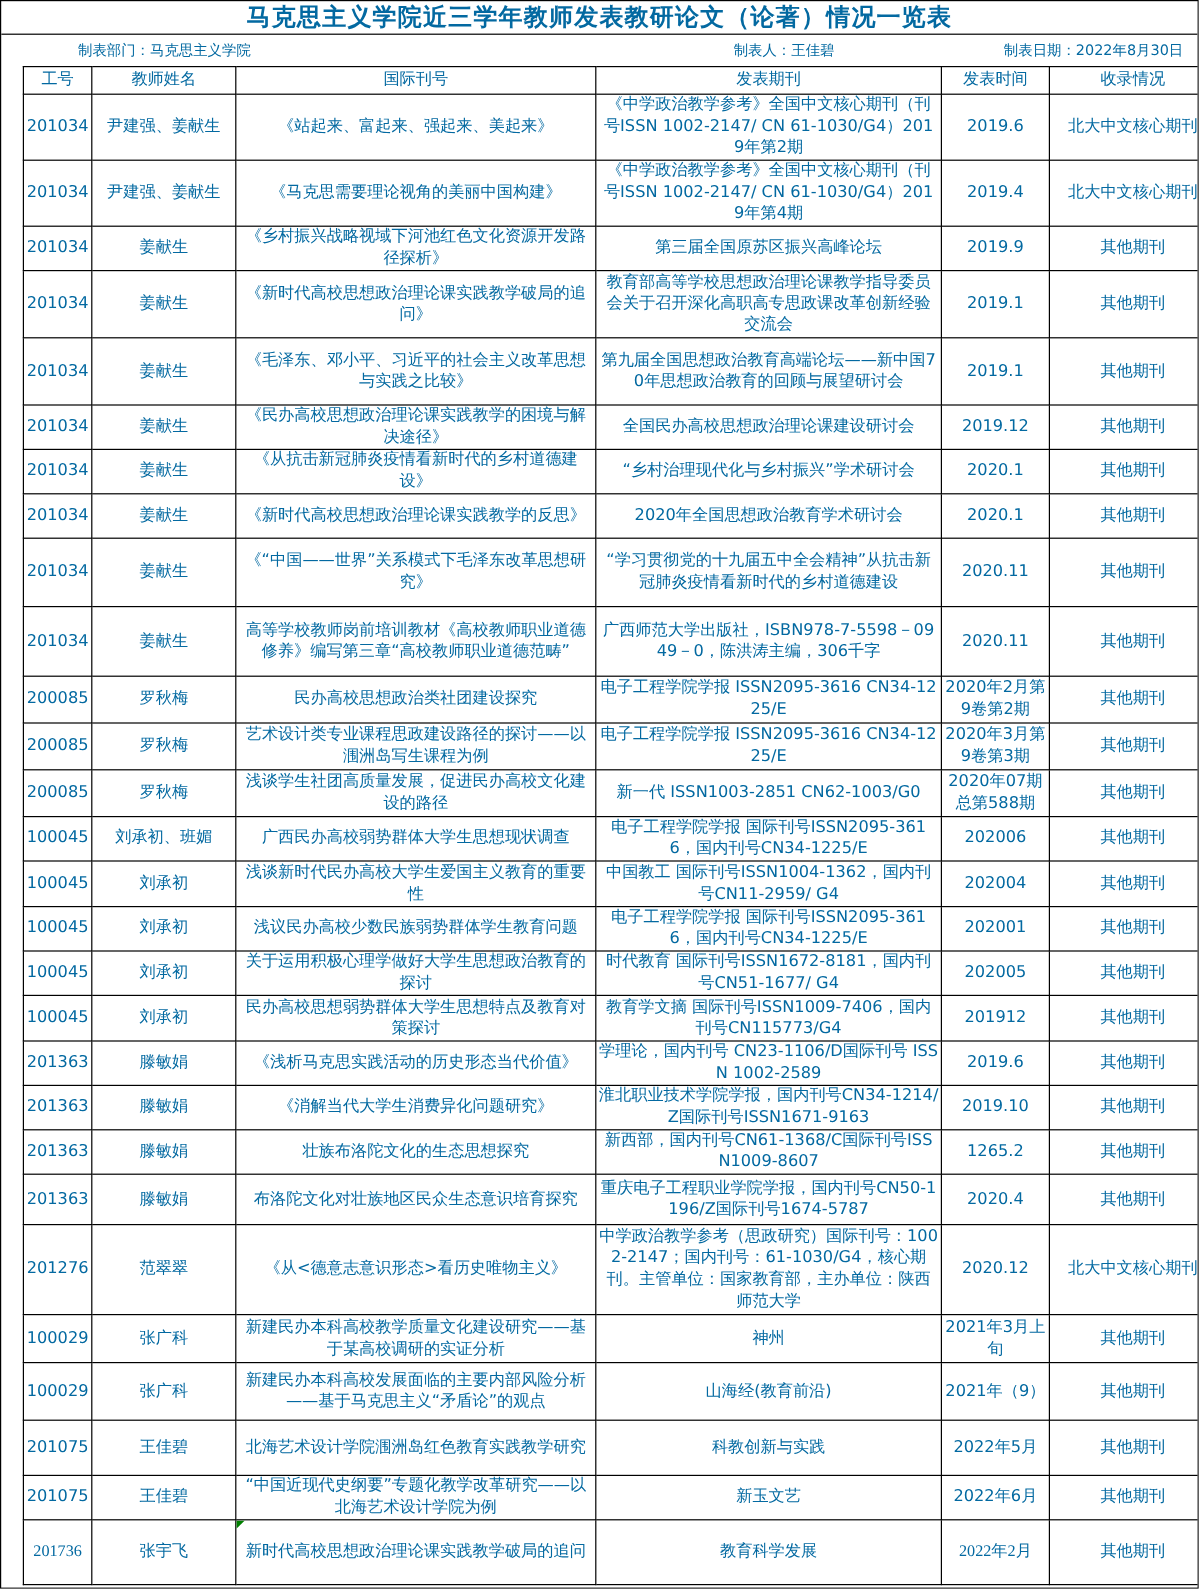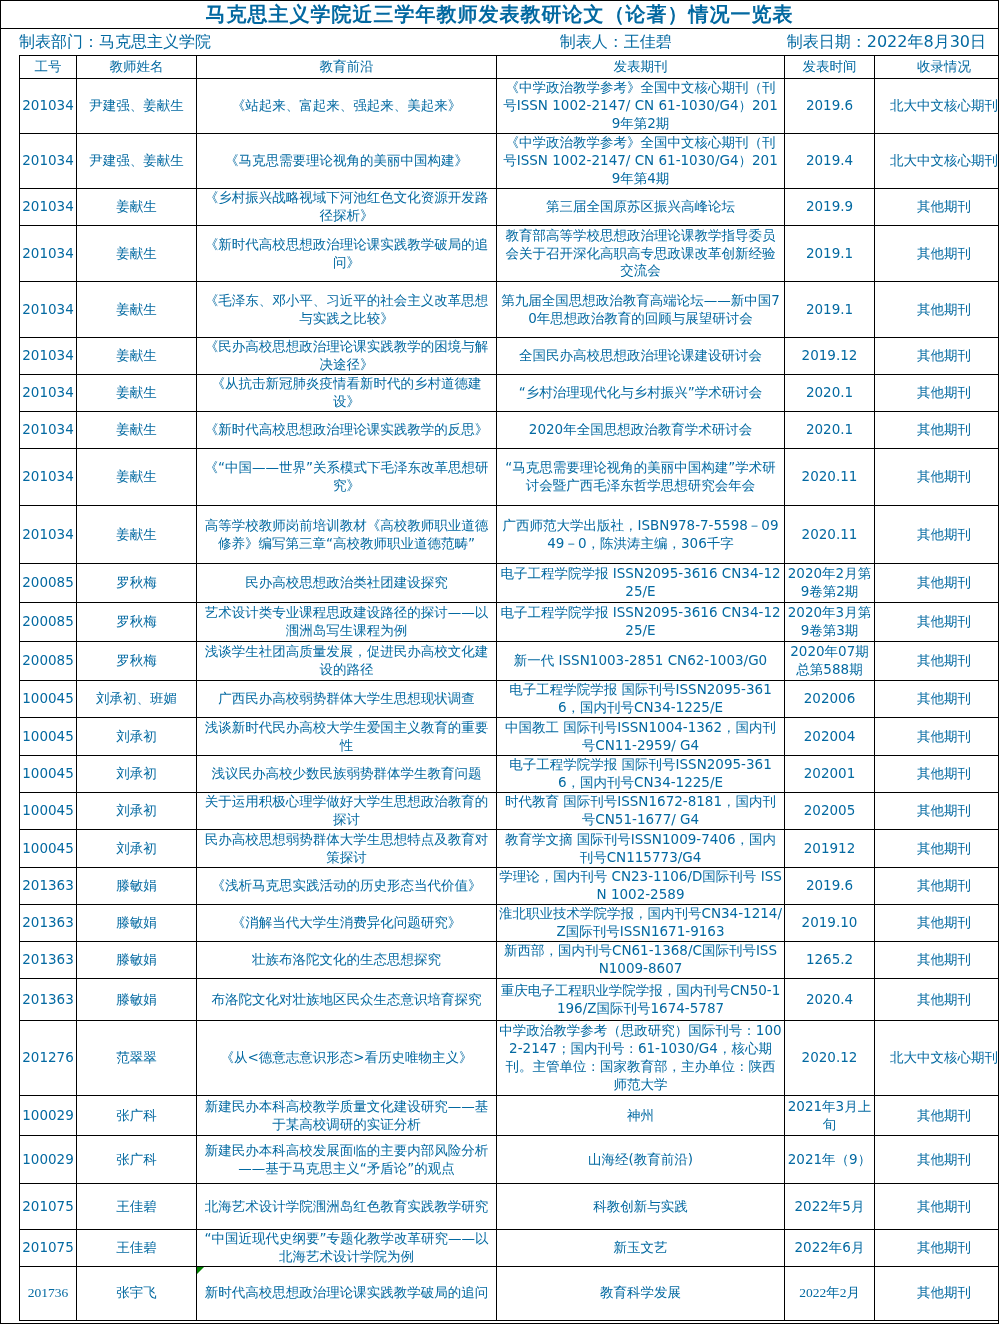--- a/index.html
+++ b/index.html
@@ -22,23 +22,24 @@
     font-size: 20px;
     letter-spacing: 1px;
     border-bottom: 1px solid #000;
     overflow: hidden;
     white-space: nowrap;
   }
   .meta-row {
     height: 26px;
     display: flex;
     align-items: center;
-    font-size: 16px;
+    font-size: 12px;
     overflow: hidden;
     white-space: nowrap;
+    padding-left: 46px;
   }
   .meta-row .m-dept { flex: 0 0 44.5%; padding-left: 18px; box-sizing: border-box; text-align: left; }
   .meta-row .m-maker { flex: 1 1 auto; text-align: center; }
   .meta-row .m-date { flex: 0 0 auto; padding-right: 12px; text-align: right; }
 
   table.grid {
     border-collapse: collapse;
     table-layout: fixed;
     width: 994px;
     margin-left: 18px;
@@ -96,21 +97,21 @@
       <col style="width:120px">
       <col style="width:300px">
       <col style="width:288px">
       <col style="width:90px">
       <col style="width:139px">
     </colgroup>
     <thead>
       <tr>
         <th><span>工号</span></th>
         <th><span>教师姓名</span></th>
-        <th><span>教育前沿</span></th>
+        <th><span>国际刊号</span></th>
         <th><span>发表期刊</span></th>
         <th><span>发表时间</span></th>
         <th>
           <span>收录情况</span>
           <i class="red-tri"></i>
         </th>
       </tr>
     </thead>
     <tbody>
         <tr style="height: 55px;">
@@ -174,21 +175,21 @@
           <td class="col-name"><span>姜献生</span></td>
           <td class="col-paper"><span>《新时代高校思想政治理论课实践教学的反思》</span></td>
           <td class="col-journal"><span>2020年全国思想政治教育学术研讨会</span></td>
           <td class="col-time"><span>2020.1</span></td>
           <td class="col-status"><span>其他期刊</span></td>
         </tr>
         <tr style="height: 57px;">
           <td class="col-id"><span>201034</span></td>
           <td class="col-name"><span>姜献生</span></td>
           <td class="col-paper"><span>《“中国——世界”关系模式下毛泽东改革思想研究》</span></td>
-          <td class="col-journal"><span>“马克思需要理论视角的美丽中国构建”学术研讨会暨广西毛泽东哲学思想研究会年会</span></td>
+          <td class="col-journal"><span>“学习贯彻党的十九届五中全会精神”从抗击新冠肺炎疫情看新时代的乡村道德建设</span></td>
           <td class="col-time"><span>2020.11</span></td>
           <td class="col-status"><span>其他期刊</span></td>
         </tr>
         <tr style="height: 58px;">
           <td class="col-id"><span>201034</span></td>
           <td class="col-name"><span>姜献生</span></td>
           <td class="col-paper"><span>高等学校教师岗前培训教材《高校教师职业道德修养》编写第三章“高校教师职业道德范畴”</span></td>
           <td class="col-journal"><span>广西师范大学出版社，ISBN978-7-5598－0949－0，陈洪涛主编，306千字</span></td>
           <td class="col-time"><span>2020.11</span></td>
           <td class="col-status"><span>其他期刊</span></td>

